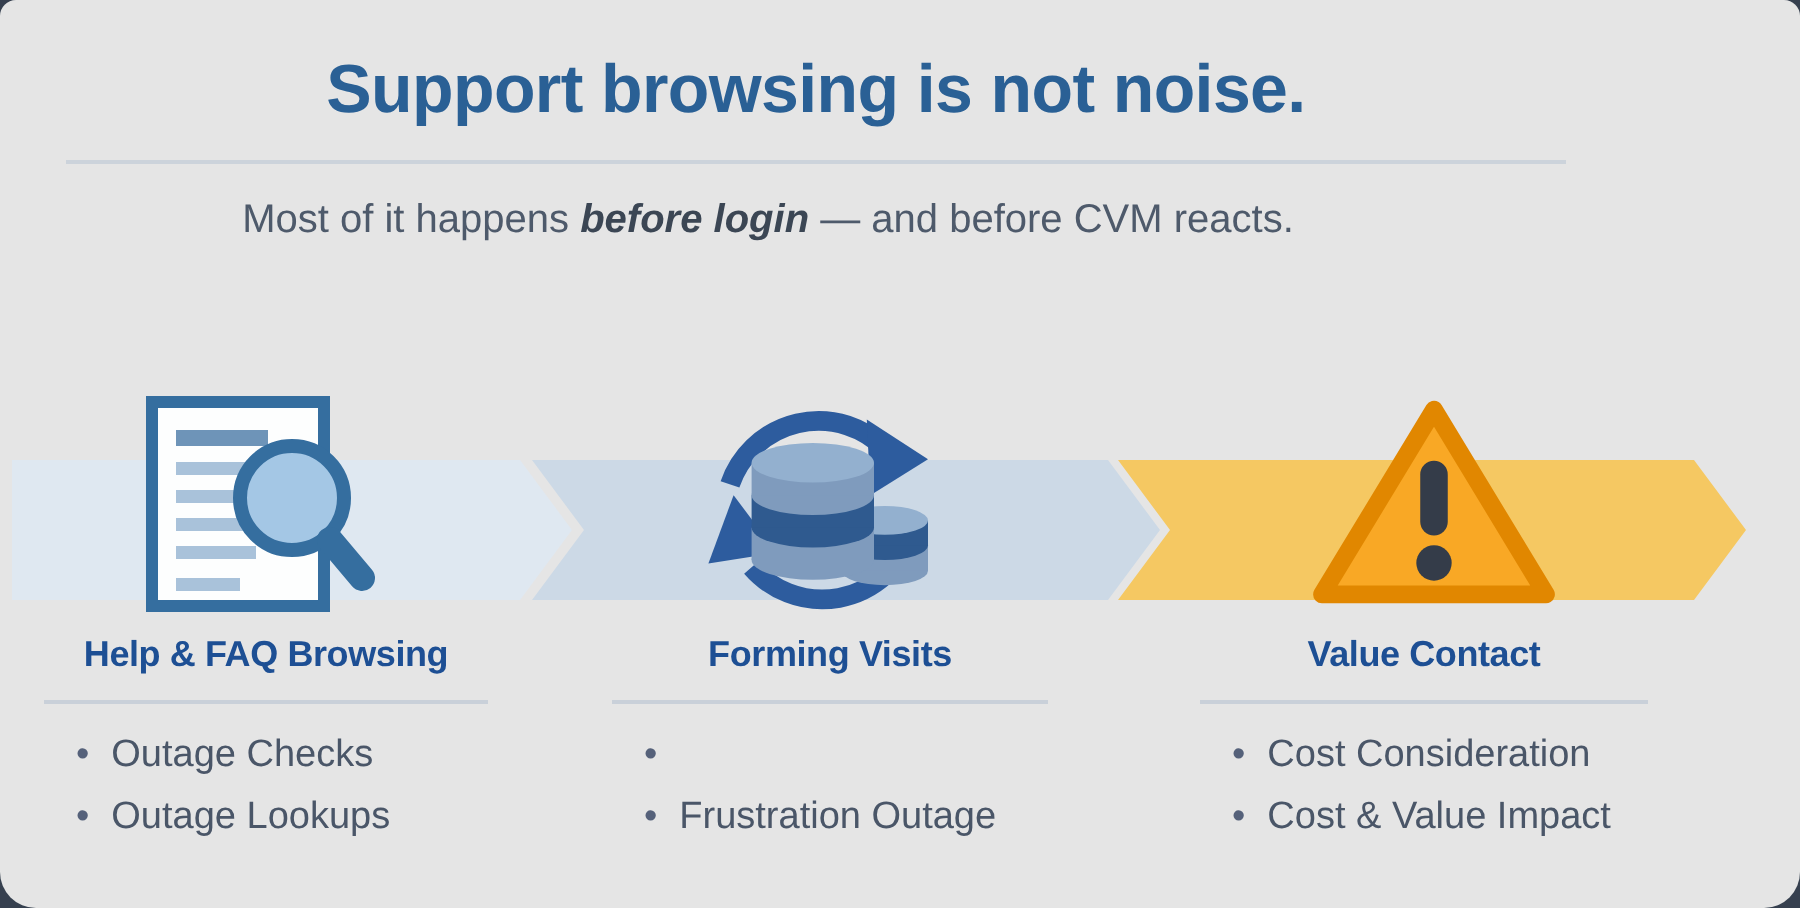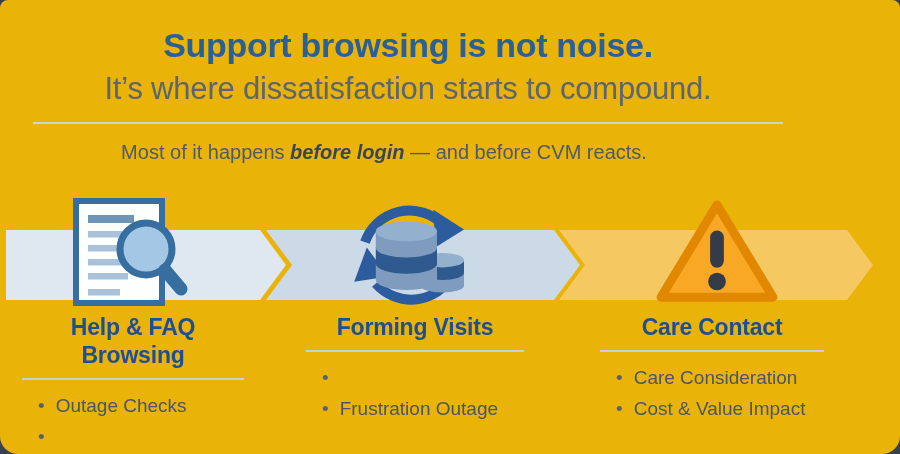--- a/index.html
+++ b/index.html
@@ -4,21 +4,21 @@
 <style>
   html,body{margin:0;padding:0;}
   body{
     width:900px;height:454px;
     background:#36404f;
     font-family:"Liberation Sans", sans-serif;
     position:relative;overflow:hidden;
   }
   .card{
     position:absolute;inset:0;
-    background:#eab308;
+    background:#e5e5e5;
     border-radius:8px 8px 18px 18px;
     overflow:hidden;
   }
   
   .header{position:absolute;top:0;left:0;width:816px;text-align:center;}
   .title{
     margin:25px 0 0;
     font-size:34px;line-height:40px;font-weight:700;
     color:#2a6095;letter-spacing:-0.3px;
   }
@@ -57,40 +57,39 @@
   .icon2{left:347px;top:190px;width:126px;height:126px;}
   .icon3{left:653px;top:195px;width:128px;height:114px;}
   .icon svg{display:block;width:100%;height:100%;}
   
   .col{position:absolute;top:313px;}
   .col1{left:22px;width:222px;}
   .col2{left:306px;width:218px;}
   .col3{left:600px;width:224px;}
   .stage-title{
     margin:0;text-align:center;
-    font-size:23px;line-height:28px;font-weight:700;
+    font-size:18px;line-height:28px;font-weight:700;
     color:#1d4f94;letter-spacing:-0.2px;
   }
   .rule{height:2px;background:#c9d0d9;margin-top:9px;}
   .bullets{list-style:none;margin:15px 0 0;padding:0 0 0 16px;}
   .bullets li{
     display:flex;gap:11px;align-items:baseline;
     font-size:19px;line-height:22px;color:#4a5668;
     margin-bottom:9px;
   }
   .bullets .dot{font-size:19px;color:#55617a;}
 </style>
 </head>
 <body>
 
 <div class="card">
 
   <header class="header">
     <h1 class="title">Support browsing is not noise.</h1>
-    <h2 class="subtitle">It’s where dissatisfaction starts to compound.</h2>
     <div class="divider"></div>
     <p class="tagline"><span>Most of it happens </span><em class="em">before login</em><span> — and before CVM reacts.</span></p>
   </header>
 
   <div class="band">
     <div class="seg seg1" style="background: rgb(223, 232, 241);"></div>
     <div class="seg seg2" style="background: rgb(204, 217, 230);"></div>
     <div class="seg seg3" style="background: rgb(245, 200, 98);"></div>
   </div>
 
@@ -143,45 +142,46 @@
   <section class="col col1">
     <h3 class="stage-title">Help &amp; FAQ Browsing</h3>
     <div class="rule"></div>
     <ul class="bullets">
       <li>
           <span class="dot">•</span>
           <span>Outage Checks</span>
         </li>
       <li>
           <span class="dot">•</span>
+          <span>Outage Lookups</span>
         </li>
     </ul>
   </section>
 
   <section class="col col2">
     <h3 class="stage-title">Forming Visits</h3>
     <div class="rule"></div>
     <ul class="bullets">
       <li>
           <span class="dot">•</span>
         </li>
       <li>
           <span class="dot">•</span>
           <span>Frustration Outage</span>
         </li>
     </ul>
   </section>
 
   <section class="col col3">
-    <h3 class="stage-title">Care Contact</h3>
+    <h3 class="stage-title">Value Contact</h3>
     <div class="rule"></div>
     <ul class="bullets">
       <li>
           <span class="dot">•</span>
-          <span>Care Consideration</span>
+          <span>Cost Consideration</span>
         </li>
       <li>
           <span class="dot">•</span>
           <span>Cost &amp; Value Impact</span>
         </li>
     </ul>
   </section>
 
 </div>
 

